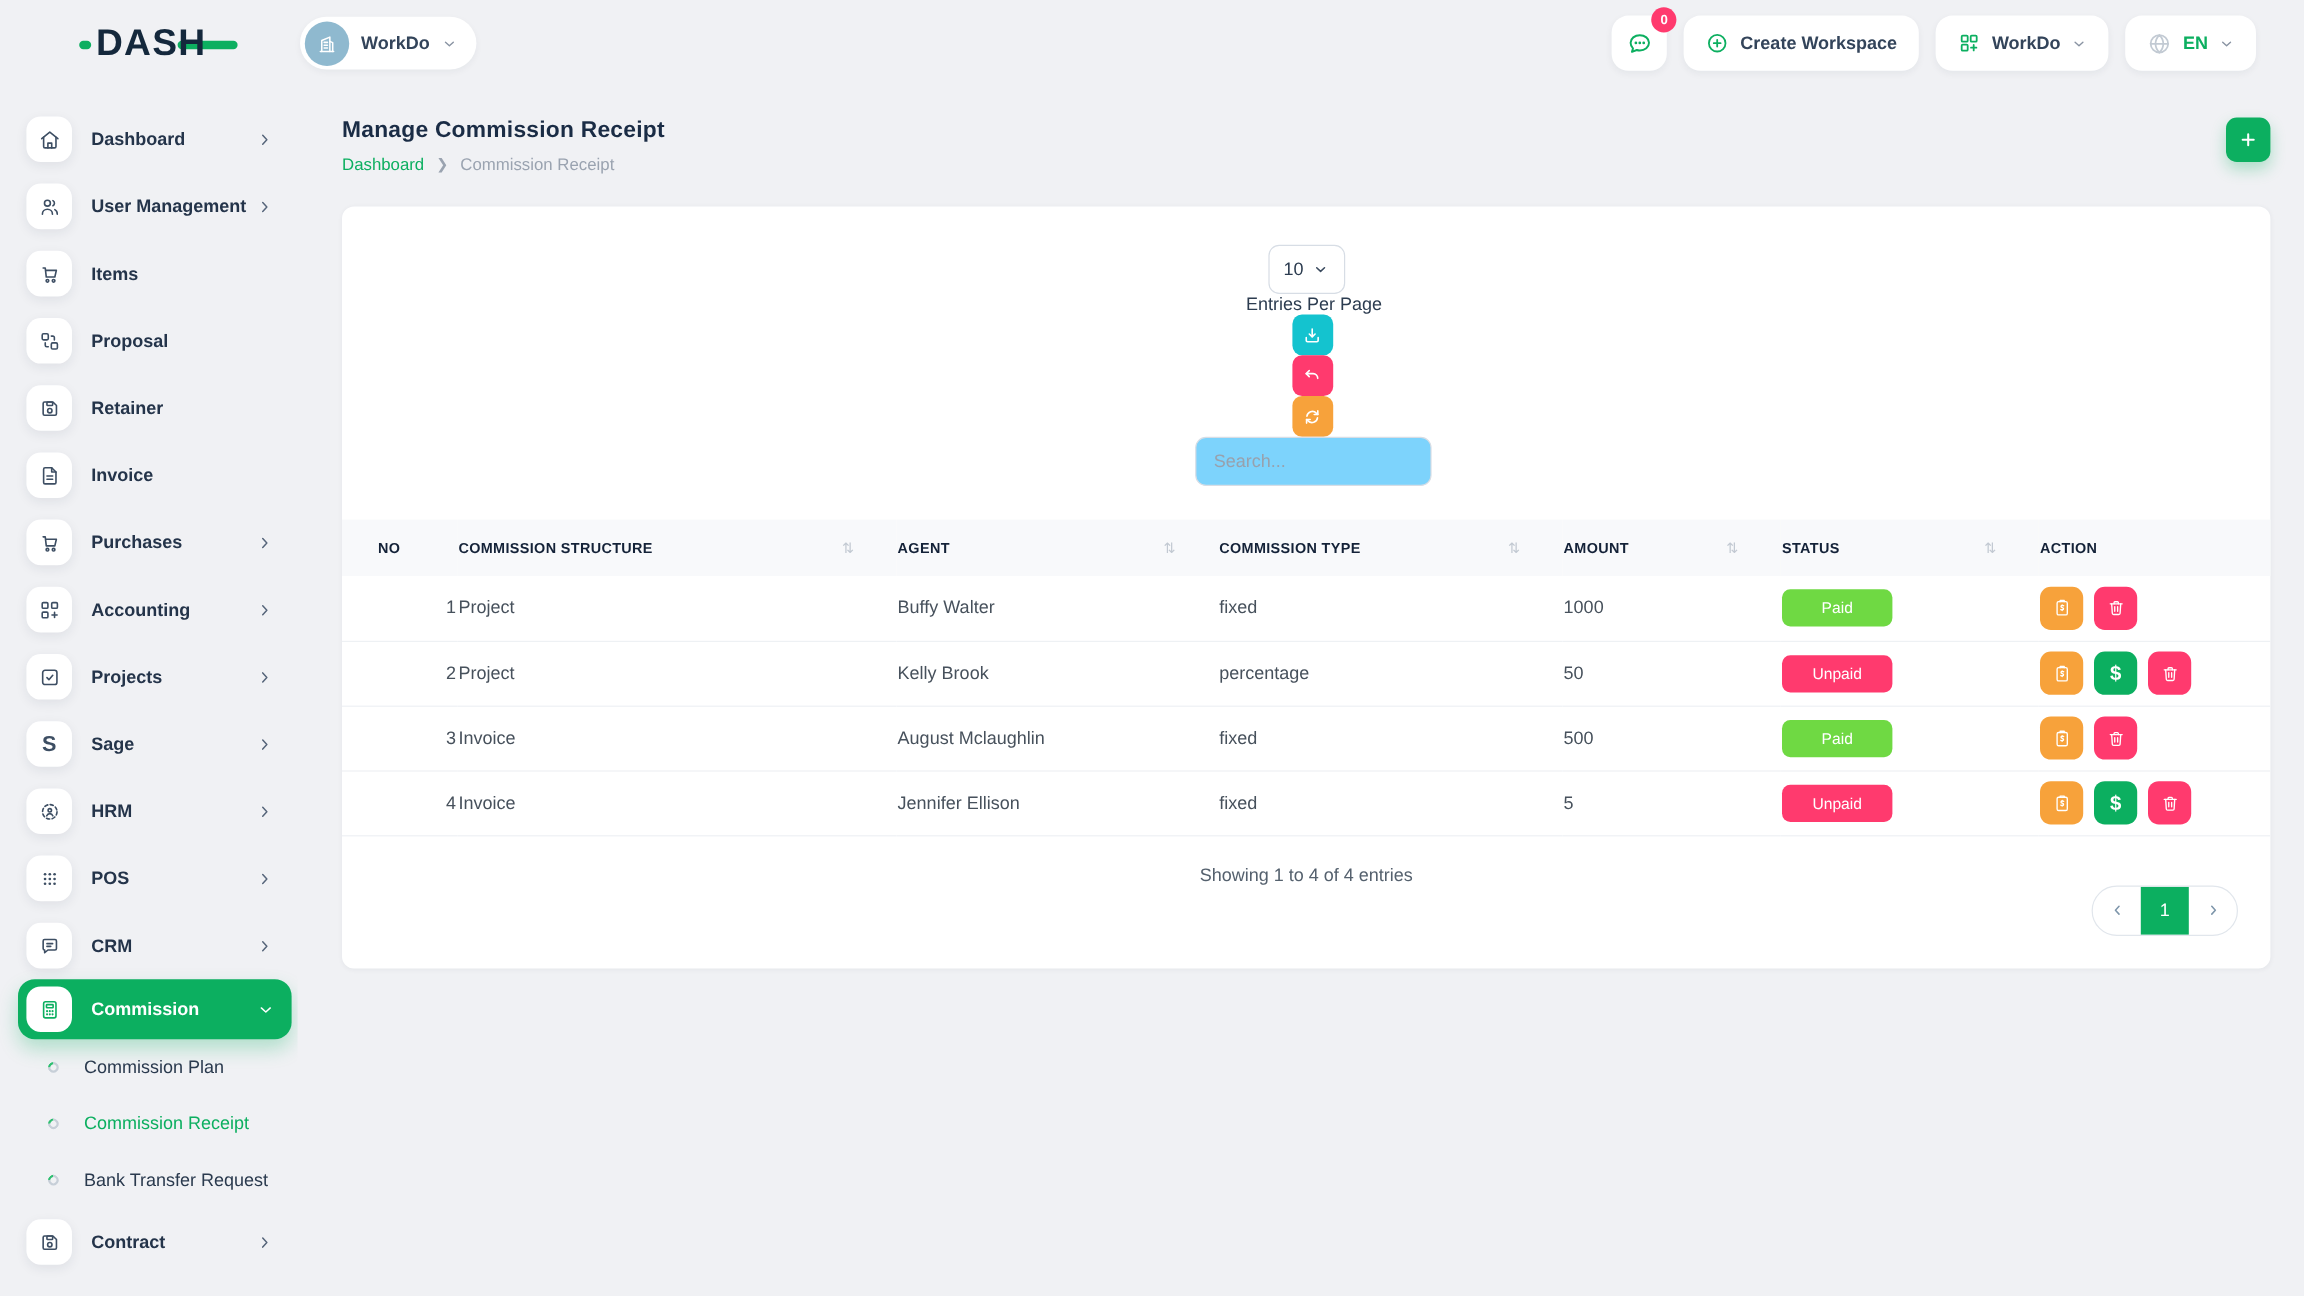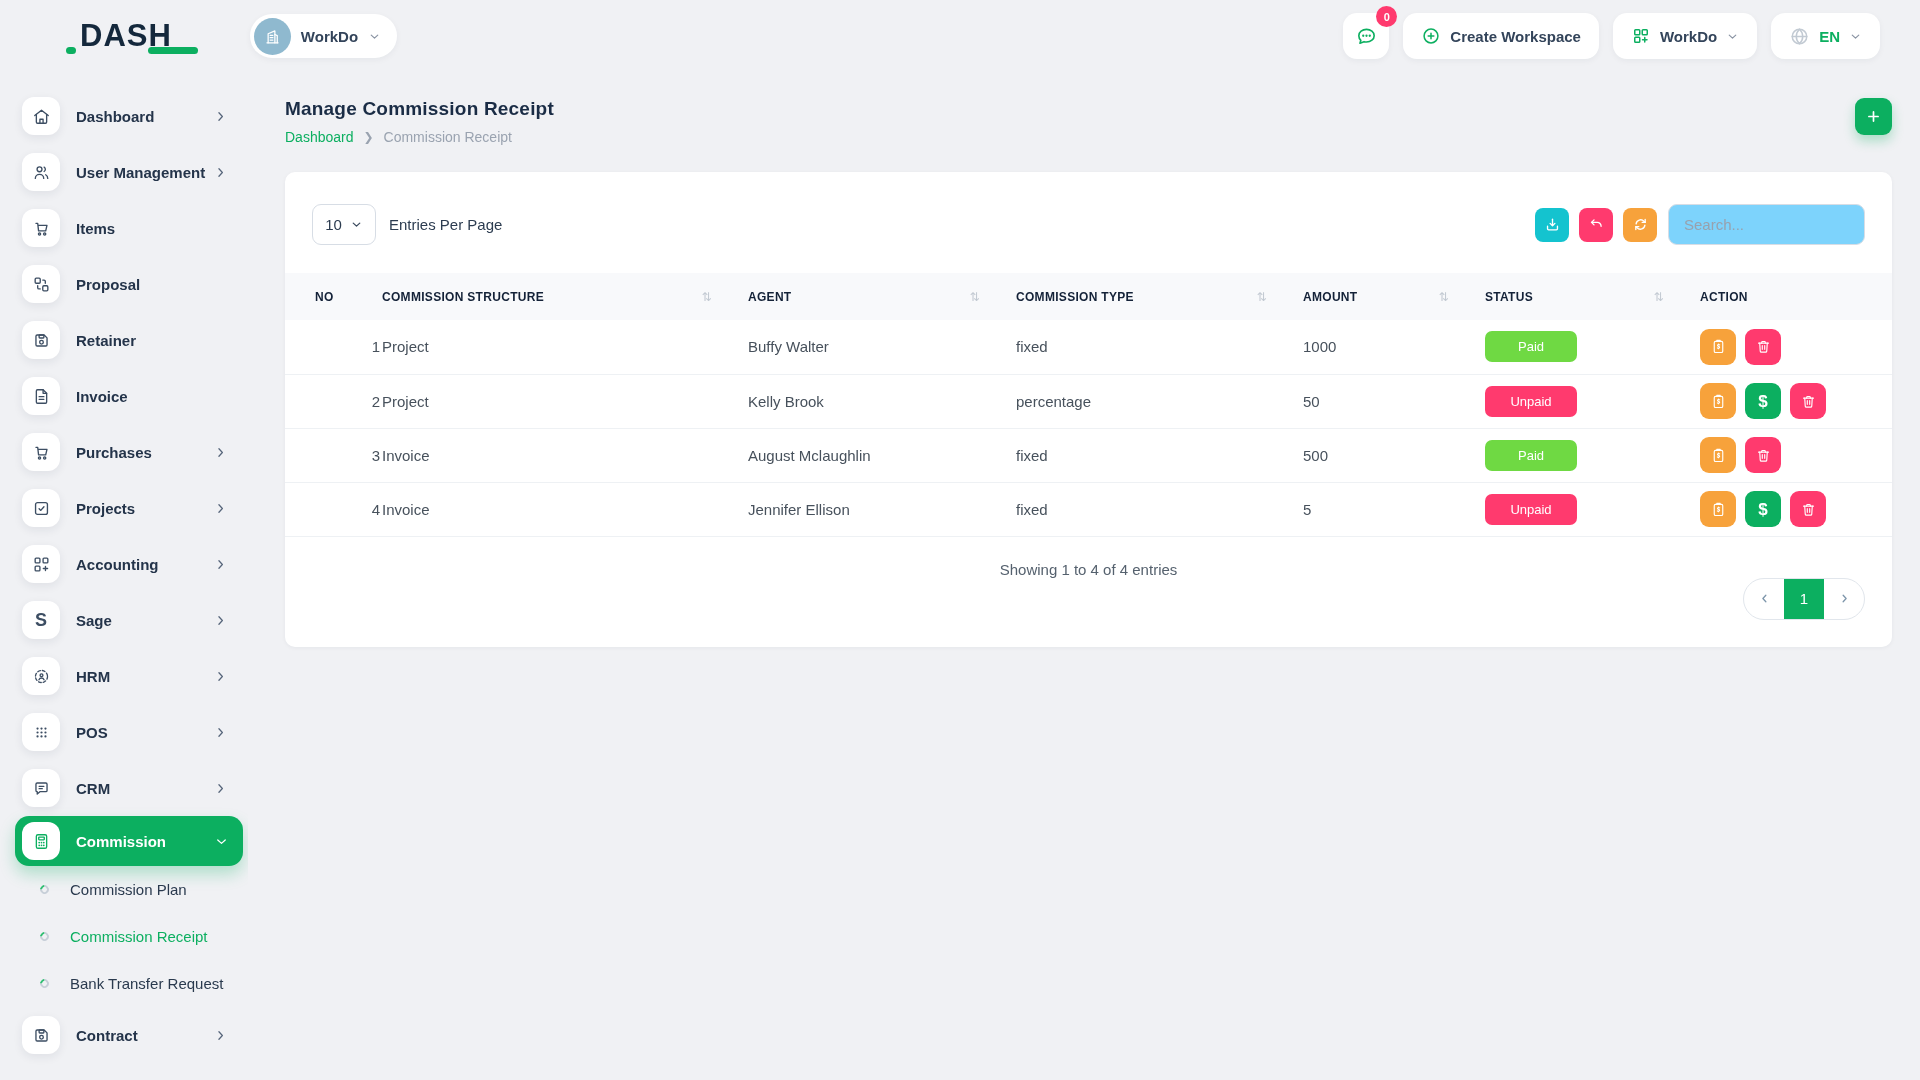--- a/index.html
+++ b/index.html
@@ -10,21 +10,21 @@
   html,body{margin:0;padding:0;}
   body{
     width:1920px;height:1080px;overflow:hidden;position:relative;
     background:#f0f1f4;font-family:"Liberation Sans",sans-serif;color:var(--ink);
   }
   button{font-family:inherit;cursor:pointer;}
   svg{display:block;}
 
   
   header{height:72px;display:flex;align-items:center;padding:0 40px 0 66px;}
-  .logo{display:flex;align-items:flex-end;position:relative;margin-right:52px;cursor:pointer;}
+  .logo{display:flex;align-items:center;position:relative;margin-right:52px;cursor:pointer;}
   .logo-dot{width:10px;height:7px;border-radius:4px;background:var(--primary);margin-right:4px;margin-top:3px;}
   .logo-text{font-size:31px;font-weight:800;letter-spacing:1px;color:#14283C;position:relative;z-index:1;}
   .logo-bar{width:50px;height:7px;border-radius:4px;background:var(--primary);margin-left:-24px;margin-top:3px;}
   .ws-pill{display:flex;align-items:center;gap:10px;background:#fff;border-radius:26px;height:44px;padding:0 16px 0 4px;box-shadow:0 2px 6px rgba(20,30,60,.05);cursor:pointer;}
   .ws-avatar{width:37px;height:37px;border-radius:50%;background:#8FB9CF;display:flex;align-items:center;justify-content:center;color:#fff;}
   .ws-name{font-size:15px;font-weight:600;color:#33445A;}
   .chev-sm{color:#8A94A3;display:flex;}
   .top-right{margin-left:auto;display:flex;align-items:center;gap:14px;}
   .chat-btn{position:relative;width:46px;height:46px;border:none;background:#fff;border-radius:14px;display:flex;align-items:center;justify-content:center;color:var(--primary);box-shadow:0 2px 6px rgba(20,30,60,.05);}
   .badge{position:absolute;top:-7px;right:-8px;min-width:21px;height:21px;padding:0 4px;border-radius:11px;background:var(--danger);color:#fff;font-size:11px;font-weight:700;display:flex;align-items:center;justify-content:center;}
@@ -51,21 +51,21 @@
   main{position:absolute;left:248px;top:72px;right:0;bottom:0;padding:26px 28px 0 37px;}
   .page-head{display:flex;align-items:flex-start;}
   h1{margin:0;font-size:19px;font-weight:700;color:var(--ink);letter-spacing:.2px;}
   .crumbs{margin-top:9px;font-size:14px;display:flex;align-items:center;gap:10px;}
   .crumbs a{color:var(--primary);text-decoration:none;cursor:pointer;}
   .sep{color:var(--muted);font-size:12px;}
   .cur{color:var(--muted);}
   .add-btn{margin-left:auto;width:37px;height:37px;border:none;border-radius:9px;background:var(--primary);color:#fff;display:flex;align-items:center;justify-content:center;box-shadow:0 6px 12px rgba(12,175,96,.3);}
 
   .card{margin-top:27px;background:#fff;border-radius:10px;box-shadow:0 1px 4px rgba(20,30,60,.05);padding-top:32px;}
-  .controls{display:flex;align-items:center;padding:0 27px;}
+  .controls{display:flex;align-items:center;padding:0 27px;flex-direction:column;}
   .select{width:64px;height:41px;border:1px solid var(--border);border-radius:9px;display:flex;align-items:center;justify-content:center;gap:8px;font-size:15px;color:#2C3C50;cursor:pointer;background:#fff;}
   .ctl-label{margin-left:13px;font-size:15px;color:#2C3C50;}
   .spacer{flex:1;}
   .sq{width:34px;height:34px;border:none;border-radius:8px;color:#fff;display:flex;align-items:center;justify-content:center;margin-left:10px;}
   .sq svg{width:17px;height:17px;}
   .tealb{background:var(--info);} .pinkb{background:var(--danger);} .orangeb{background:var(--warning);}
   .search{margin-left:11px;width:197px;height:41px;border:1px solid var(--border);border-radius:9px;padding:0 15px;font-size:15px;color:#333;outline:none;font-family:inherit;background:#7dd3fc;}
   .search::placeholder{color:#98A1AD;}
 
   table{width:100%;border-collapse:collapse;margin-top:28px;}
@@ -248,41 +248,41 @@
       <span class="sb-label">Purchases</span>
       <span class="sb-chev">
         <svg viewBox="0 0 24 24" fill="none" stroke="currentColor" stroke-width="2" stroke-linecap="round" stroke-linejoin="round" style="width: 15px; height: 15px;">
           <path d="M9.5 6 15 12l-5.5 6"></path>
         </svg>
       </span>
     </div>
     <div class="sb-item">
       <span class="icard">
         <svg viewBox="0 0 24 24" fill="none" stroke="currentColor" stroke-width="1.7" stroke-linecap="round" stroke-linejoin="round" style="width: 19px; height: 19px;">
-          <rect x="4.5" y="4.5" width="15" height="15" rx="2.5"></rect>
-          <path d="M9 12.3l2.1 2.1 4-4.6"></path>
-        </svg>
-      </span>
-      <span class="sb-label">Projects</span>
-      <span class="sb-chev">
-        <svg viewBox="0 0 24 24" fill="none" stroke="currentColor" stroke-width="2" stroke-linecap="round" stroke-linejoin="round" style="width: 15px; height: 15px;">
-          <path d="M9.5 6 15 12l-5.5 6"></path>
-        </svg>
-      </span>
-    </div>
-    <div class="sb-item">
-      <span class="icard">
-        <svg viewBox="0 0 24 24" fill="none" stroke="currentColor" stroke-width="1.7" stroke-linecap="round" stroke-linejoin="round" style="width: 19px; height: 19px;">
           <rect x="4" y="4" width="6" height="6" rx="1.2"></rect>
           <rect x="14" y="4" width="6" height="6" rx="1.2"></rect>
           <rect x="4" y="14" width="6" height="6" rx="1.2"></rect>
           <path d="M17 14.3v5.4M14.3 17h5.4"></path>
         </svg>
       </span>
       <span class="sb-label">Accounting</span>
+      <span class="sb-chev">
+        <svg viewBox="0 0 24 24" fill="none" stroke="currentColor" stroke-width="2" stroke-linecap="round" stroke-linejoin="round" style="width: 15px; height: 15px;">
+          <path d="M9.5 6 15 12l-5.5 6"></path>
+        </svg>
+      </span>
+    </div>
+    <div class="sb-item">
+      <span class="icard">
+        <svg viewBox="0 0 24 24" fill="none" stroke="currentColor" stroke-width="1.7" stroke-linecap="round" stroke-linejoin="round" style="width: 19px; height: 19px;">
+          <rect x="4.5" y="4.5" width="15" height="15" rx="2.5"></rect>
+          <path d="M9 12.3l2.1 2.1 4-4.6"></path>
+        </svg>
+      </span>
+      <span class="sb-label">Projects</span>
       <span class="sb-chev">
         <svg viewBox="0 0 24 24" fill="none" stroke="currentColor" stroke-width="2" stroke-linecap="round" stroke-linejoin="round" style="width: 15px; height: 15px;">
           <path d="M9.5 6 15 12l-5.5 6"></path>
         </svg>
       </span>
     </div>
     <div class="sb-item">
       <span class="icard">
         <span class="sage-s">S</span>
       </span>

